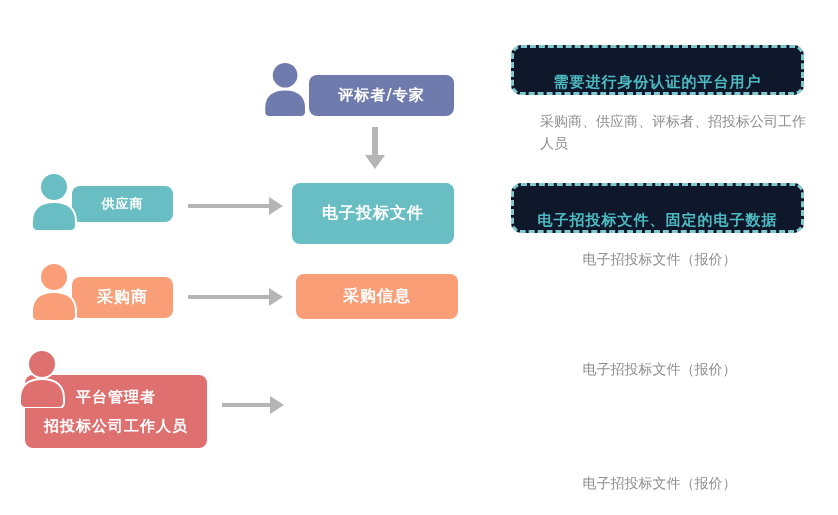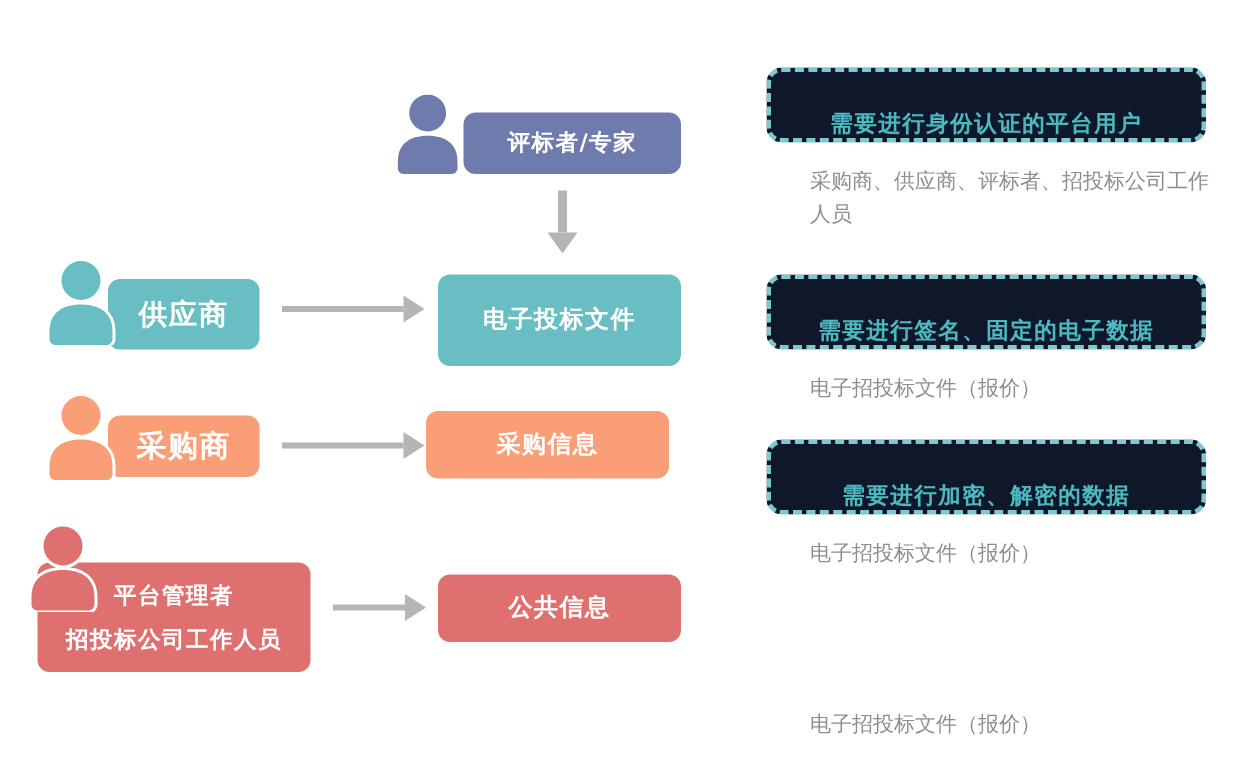--- a/index.html
+++ b/index.html
@@ -70,21 +70,21 @@
     letter-spacing: 1px;
     background: #0f172a;
   }
   .req-desc {
     position: absolute;
     color: var(--description-text);
     font-size: 14px;
     line-height: 22px;
   }
   .req-desc.left   { left: 528px; width: 272px; text-align: left; }
-  .req-desc.center { left: 540px; width: 293px; text-align: left; }
+  .req-desc.center { left: 513px; width: 293px; text-align: center; }
 </style>
 </head>
 <body>
 
 <div class="canvas">
 
   <div class="person" style="left:262px; top:63px; width:50px; height:53px; color:var(--expert);">
     <svg viewBox="0 0 52 56" aria-hidden="true">
       <g fill="currentColor" stroke="#ffffff" stroke-width="4" paint-order="stroke">
         <circle cx="24" cy="13" r="13"></circle>
@@ -100,74 +100,68 @@
   <div class="arrow-head-d" style="left:365px; top:155px;"></div>
 
   <div class="person" style="left:30px; top:174px; width:52px; height:56px; color:var(--supplier);">
     <svg viewBox="0 0 52 56" aria-hidden="true">
       <g fill="currentColor" stroke="#ffffff" stroke-width="4" paint-order="stroke">
         <circle cx="24" cy="13" r="13"></circle>
         <path d="M24 29 C 11 29 3 35 3 47 L3 52 C3 54.2 4.8 56 7 56 L41 56 C43.2 56 45 54.2 45 52 L45 47 C45 35 37 29 24 29 Z"></path>
       </g>
     </svg>
   </div>
-  <div class="pill supplier" style="left:72px; top:186px; width:101px; height:47px; font-size:19px;">
+  <div class="pill supplier" style="left:72px; top:186px; width:101px; height:36px; font-size:13px;">
     <span>供应商</span>
   </div>
   <div class="arrow-shaft-h" style="left:188px; top:204px; width:81px;"></div>
   <div class="arrow-head-r" style="left:269px; top:197px;"></div>
   <div class="pill supplier" style="left:292px; top:183px; width:162px; height:61px; font-size:16px;">
     <span>电子投标文件</span>
   </div>
 
   <div class="person" style="left:30px; top:264px; width:52px; height:56px; color:var(--purchaser);">
     <svg viewBox="0 0 52 56" aria-hidden="true">
       <g fill="currentColor" stroke="#ffffff" stroke-width="4" paint-order="stroke">
         <circle cx="24" cy="13" r="13"></circle>
         <path d="M24 29 C 11 29 3 35 3 47 L3 52 C3 54.2 4.8 56 7 56 L41 56 C43.2 56 45 54.2 45 52 L45 47 C45 35 37 29 24 29 Z"></path>
       </g>
     </svg>
   </div>
-  <div class="pill purchaser" style="left:72px; top:277px; width:101px; height:41px; font-size:20px;">
+  <div class="pill purchaser" style="left:72px; top:277px; width:101px; height:41px; font-size:16px;">
     <span>采购商</span>
   </div>
   <div class="arrow-shaft-h" style="left:188px; top:295px; width:81px;"></div>
   <div class="arrow-head-r" style="left:269px; top:288px;"></div>
-  <div class="pill purchaser" style="left:284px; top:274px; width:162px; height:45px; font-size:16px;">
+  <div class="pill purchaser" style="left:296px; top:274px; width:162px; height:45px; font-size:16px;">
     <span>采购信息</span>
   </div>
 
   <div class="person" style="left:18px; top:350px; width:52px; height:58px; color:var(--admin);">
     <svg viewBox="0 0 52 56" aria-hidden="true">
       <g fill="currentColor" stroke="#ffffff" stroke-width="4" paint-order="stroke">
         <circle cx="24" cy="13" r="13"></circle>
         <path d="M24 29 C 11 29 3 35 3 47 L3 52 C3 54.2 4.8 56 7 56 L41 56 C43.2 56 45 54.2 45 52 L45 47 C45 35 37 29 24 29 Z"></path>
       </g>
     </svg>
   </div>
   <div class="pill admin two-line" style="left:25px; top:375px; width:182px; height:73px; font-size:15px;">
     <span>平台管理者</span>
     <span>招投标公司工作人员</span>
   </div>
   <div class="arrow-shaft-h" style="left:222px; top:403px; width:48px;"></div>
   <div class="arrow-head-r" style="left:270px; top:396px;"></div>
-  <div class="pill admin" style="left:292px; top:383px; width:162px; height:45px; font-size:16px;">
-    <span>公共信息</span>
-  </div>
 
   <div class="req-box" style="top:45px;">
     <span>需要进行身份认证的平台用户</span>
   </div>
   <div class="req-desc left" style="top:110px;margin-left:12px;">采购商、供应商、评标者、招投标公司工作人员</div>
 
   <div class="req-box" style="top:183px;">
-    <span>需要进行签名、固定的电子数据</span>
+    <span>电子招投标文件、固定的电子数据</span>
   </div>
   <div class="req-desc center" style="top:248px;">电子招投标文件（报价）</div>
 
-  <div class="req-box" style="top:293px;">
-    <span>需要进行加密、解密的数据</span>
-  </div>
   <div class="req-desc center" style="top:358px;">电子招投标文件（报价）</div>
 
   <div class="req-desc center" style="top:472px;">电子招投标文件（报价）</div>
 
 </div>
 
 </body></html>

